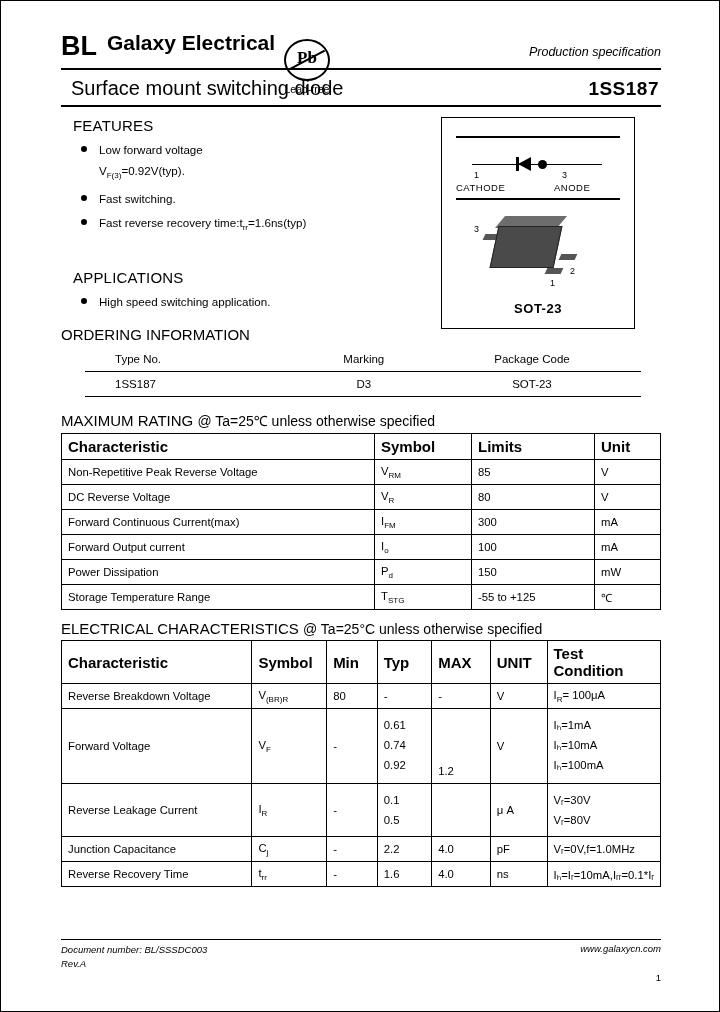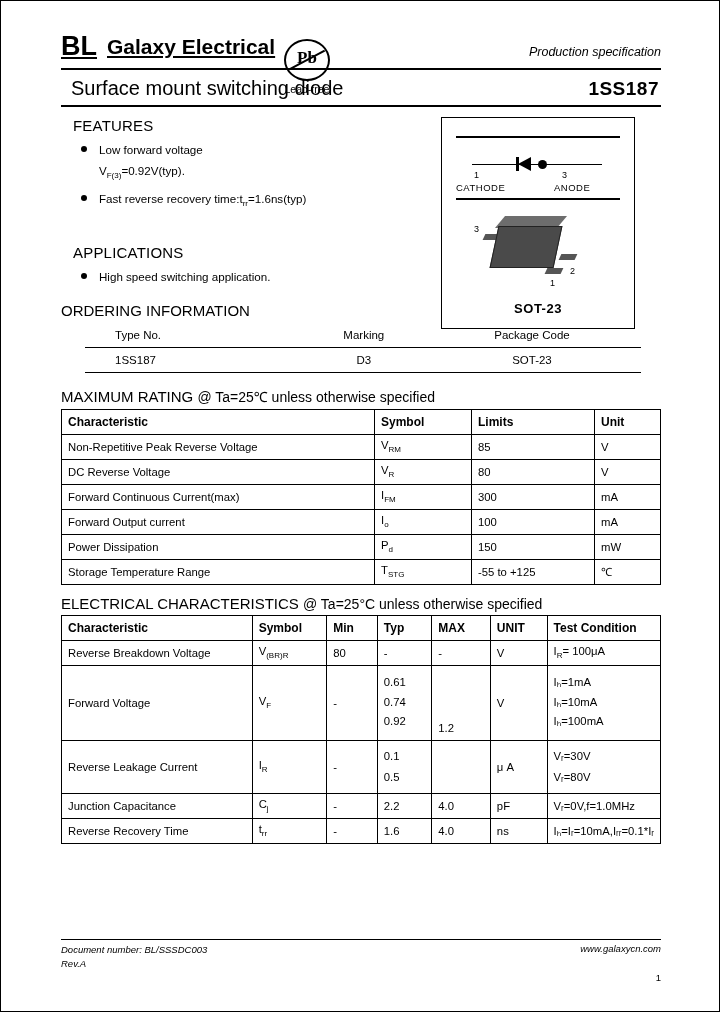--- a/index.html
+++ b/index.html
@@ -29,22 +29,21 @@
   }
   
   .hdr {
     display: flex;
     align-items: flex-end;
     justify-content: space-between;
     padding-bottom: 6px;
   }
   .brand {
     display: flex;
-    align-items: center;
-    text-decoration: underline;
+    align-items: flex-start;
   }
   .brand-bl {
     font-size: 27px;
     font-weight: bold;
     letter-spacing: 0px;
   }
   .brand-name {
     font-size: 21px;
     font-weight: bold;
     margin-left: 10px;
@@ -294,21 +293,21 @@
   }
   table.grid th, table.grid td {
     border: 1px solid #000;
     padding: 4px 6px;
     text-align: left;
     vertical-align: middle;
     height: 16px;
   }
   table.grid th {
     font-weight: bold;
-    font-size: 12px;
+    font-size: 15px;
   }
   
   .footer {
     position: absolute;
     left: 0;
     bottom: 0;
     width: 600px;
   }
   .footer .frule { border-bottom: 1.2px solid #000; margin-bottom: 3px; }
   .footer-row {
@@ -347,20 +346,23 @@
 
     <div class="cols">
       <div class="col-left">
         <h2 class="sec">FEATURES</h2>
         <ul class="bul">
           <li>
             <span>Low forward voltage</span><br>
             <span style="display:inline-block;margin-top:5px;">
               <span>V</span><span class="sub">F(3)</span><span>=0.92V(typ).</span>
             </span>
+          </li>
+          <li>
+            <span>Fast switching.</span>
           </li>
           <li>
             <span>Fast reverse recovery time:t</span><span class="sub">rr</span><span>=1.6ns(typ)</span>
           </li>
         </ul>
 
         <div class="pb-wrap">
           <div class="pb-circle">
             <span class="pbtxt">Pb</span>
             <span class="pb-slash"></span>

